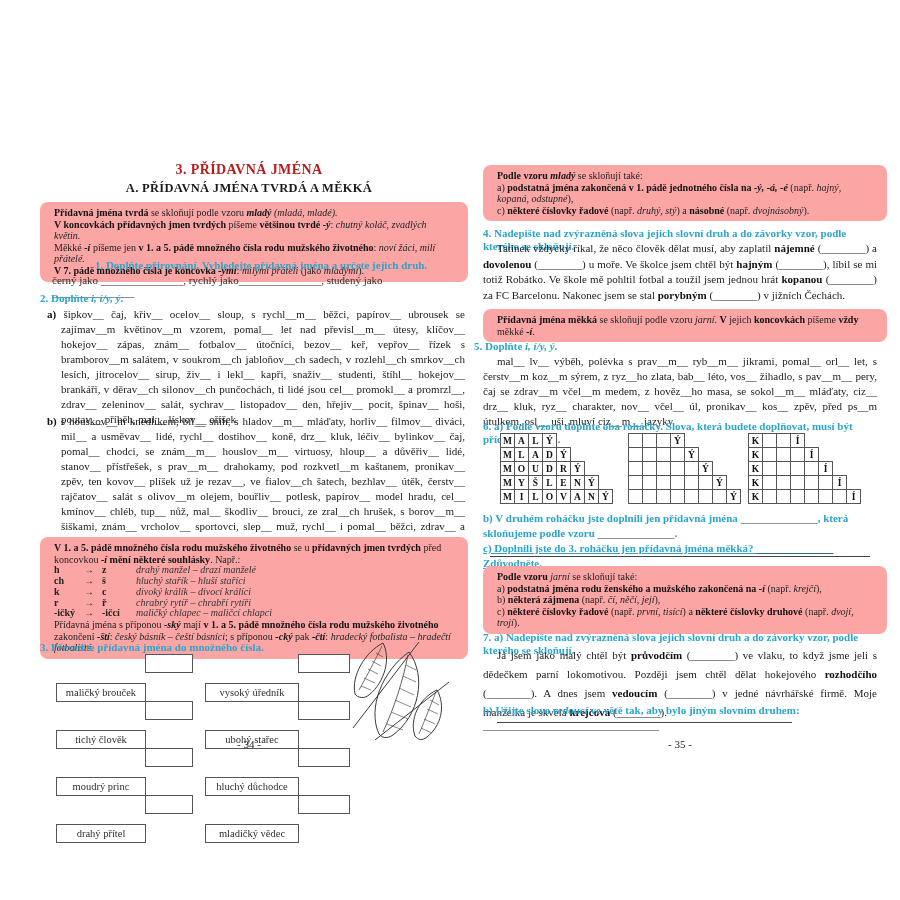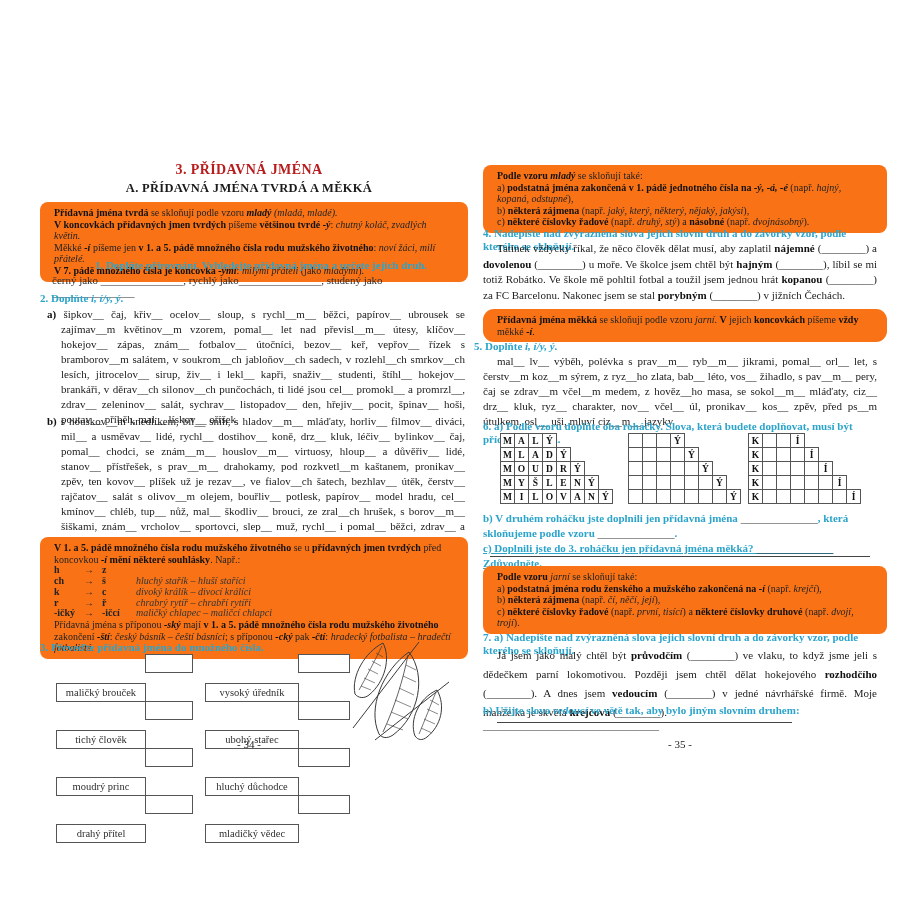--- a/index.html
+++ b/index.html
@@ -4,21 +4,21 @@
 <style>
   html,body{margin:0;padding:0;}
   body{
     width:900px;height:900px;background:#ffffff;position:relative;
     font-family:"Liberation Serif", serif;color:#2e2e2e;
   }
   .abs{position:absolute;}
   .center{text-align:center;}
   .title{font-size:14px;font-weight:bold;color:#b91c1c;letter-spacing:.4px;}
   .subtitle{font-size:12.5px;font-weight:bold;color:#1b1b1b;letter-spacing:.3px;}
-  .box{background:#f97316;border-radius:8px;padding:5px 14px;color:#222;}
+  .box{background:#fca5a5;border-radius:8px;padding:5px 14px;color:#222;}
   .box .bl{font-size:10px;line-height:11.6px;}
   .exh{color:#2BA4CB;font-weight:bold;font-size:11px;line-height:13px;}
   .para{font-size:11px;line-height:15px;text-align:justify;color:#222;}
   .hang{padding-left:14px;text-indent:-14px;}
   .cyantext{color:#2BA4CB;font-weight:bold;font-size:11px;line-height:14.5px;}
   .dk{color:#333;font-weight:normal;}
   .mutrow{display:flex;font-size:10px;line-height:10.8px;}
   .mc1{width:30px;font-weight:bold;}
   .mc2{width:18px;}
   .mc3{width:34px;font-weight:bold;}
@@ -55,20 +55,21 @@
 <div class="abs exh" style="left:40px;top:292px;width:418px;">2. Doplňte <i>i, í/y, ý</i>.</div>
 <div class="abs para hang" style="left:47px;top:307px;width:404px;"><b>a)</b> šipkov__ čaj, křiv__ ocelov__ sloup, s rychl__m__ běžci, papírov__ ubrousek se zajímav__m květinov__m vzorem, pomal__ let nad převisl__m__ útesy, klíčov__ hokejov__ zápas, znám__ fotbalov__ útočníci, bezov__ keř, vepřov__ řízek s bramborov__m salátem, v soukrom__ch jabloňov__ch sadech, v rozlehl__ch smrkov__ch lesích, jitrocelov__ sirup, živ__ i lekl__ kapři, snaživ__ studenti, štíhl__ hokejov__ brankáři, v děrav__ch silonov__ch punčochách, ti lidé jsou cel__ promokl__ a promrzl__, zdrav__ zeleninov__ salát, sychrav__ listopadov__ den, hřejiv__ pocit, špinav__ hoši, poutav__ příběh, mal__ lískov__ oříšek</div>
 <div class="abs para hang" style="left:47px;top:414px;width:404px;"><b>b)</b> s houskov__m knedlíkem, bíl__ sníh, s hladov__m__ mláďaty, horliv__ filmov__ diváci, mil__ a usměvav__ lidé, rychl__ dostihov__ koně, drz__ kluk, léčiv__ bylinkov__ čaj, pomal__ chodci, se znám__m__ houslov__m__ virtuosy, hloup__ a důvěřiv__ lidé, stanov__ přístřešek, s prav__m__ drahokamy, pod rozkvetl__m kaštanem, pronikav__ zpěv, ten kovov__ plíšek už je rezav__, ve fialov__ch šatech, bezhlav__ útěk, čerstv__ rajčatov__ salát s olivov__m olejem, bouřliv__ potlesk, papírov__ model hradu, cel__ kmínov__ chléb, tup__ nůž, mal__ škodliv__ brouci, ze zral__ch hrušek, s borov__m__ šiškami, znám__ vrcholov__ sportovci, slep__ muž, rychl__ i pomal__ běžci, zdrav__ a otužil__ hoši</div>
 
 <div class="abs box" style="left:40px;top:537px;width:400px;">
   <div class="bl"><b>V 1. a 5. pádě množného čísla rodu mužského životného</b> se u <b>přídavných jmen tvrdých</b> před koncovkou <b><i>-í</i></b> <b>mění některé souhlásky</b>. Např.:</div>
   <div class="mutrow">
     <span class="mc1">h</span>
     <span class="mc2">→</span>
     <span class="mc3">z</span>
+    <span class="mc4"><i>drahý manžel – drazí manželé</i></span>
   </div>
   <div class="mutrow">
     <span class="mc1">ch</span>
     <span class="mc2">→</span>
     <span class="mc3">š</span>
     <span class="mc4"><i>hluchý stařík – hluší staříci</i></span>
   </div>
   <div class="mutrow">
     <span class="mc1">k</span>
     <span class="mc2">→</span>
@@ -142,28 +143,27 @@
     <path d="M74,98 C80,84 86,68 91,56" stroke-width="0.7"></path>
     <path d="M76,92 l11,5 M79,83 l11,5 M82,73 l11,5 M85,64 l9,5" stroke-width="0.6"></path>
   </g>
 </svg>
 
 <div class="abs pagenum center" style="left:40px;top:738px;width:418px;">- 34 -</div>
 
 <div class="abs box" style="left:483px;top:165px;width:376px;">
   <div class="bl"><b>Podle vzoru</b> <b><i>mladý</i></b> se skloňují také:</div>
   <div class="bl">a) <b>podstatná jména zakončená v 1. pádě jednotného čísla na</b> <b><i>-ý, -á, -é</i></b> (např. <i>hajný, kopaná, odstupné</i>),</div>
-  <div class="bl">b) <b>některá zájmena</b> (např. <i>jaký, který, některý, nějaký, jakýsi</i>),</div>
   <div class="bl">c) <b>některé číslovky řadové</b> (např. <i>druhý, stý</i>) a <b>násobné</b> (např. <i>dvojnásobný</i>).</div>
 </div>
 
 <div class="abs exh" style="left:483px;top:227px;width:394px;">4. Nadepište nad zvýrazněná slova jejich slovní druh a do závorky vzor, podle kterého se skloňují.</div>
 <div class="abs para" style="left:483px;top:241px;width:394px;line-height:15.5px;text-indent:14px;">Tatínek vždycky říkal, že něco člověk dělat musí, aby zaplatil <b>nájemné</b> (________) a <b>dovolenou</b> (________) u moře. Ve školce jsem chtěl být <b>hajným</b> (________), líbil se mi totiž Robátko. Ve škole mě pohltil fotbal a toužil jsem jednou hrát <b>kopanou</b> (________) za FC Barcelonu. Nakonec jsem se stal <b>porybným</b> (________) v jižních Čechách.</div>
 
-<div class="abs box" style="left:483px;top:309px;width:376px;border-radius:11px;">
+<div class="abs box" style="left:483px;top:309px;width:376px;">
   <div class="bl"><b>Přídavná jména měkká</b> se skloňují podle vzoru <i>jarní</i>. <b>V</b> jejich <b>koncovkách</b> píšeme <b>vždy</b> měkké <b><i>-í</i></b>.</div>
 </div>
 
 <div class="abs exh" style="left:474px;top:340px;">5. Doplňte <i>i, í/y, ý</i>.</div>
 <div class="abs para" style="left:483px;top:354px;width:394px;text-indent:14px;">mal__ lv__ výběh, polévka s prav__m__ ryb__m__ jikrami, pomal__ orl__ let, s čerstv__m koz__m sýrem, z ryz__ho zlata, bab__ léto, vos__ žihadlo, s pav__m__ pery, čaj se zdrav__m včel__m medem, z hověz__ho masa, se sokol__m__ mláďaty, ciz__ drz__ kluk, ryz__ charakter, nov__ včel__ úl, pronikav__ kos__ zpěv, před ps__m útulkem, osl__ uši, mluví ciz__m__ jazyky</div>
 
 <div class="abs exh" style="left:483px;top:420px;width:394px;">6. a) Podle vzoru doplňte oba roháčky. Slova, která budete doplňovat, musí být přídavná jména.</div>
 
 <div class="abs grid" style="left:500px;top:434px;">
     <div class="grow">

